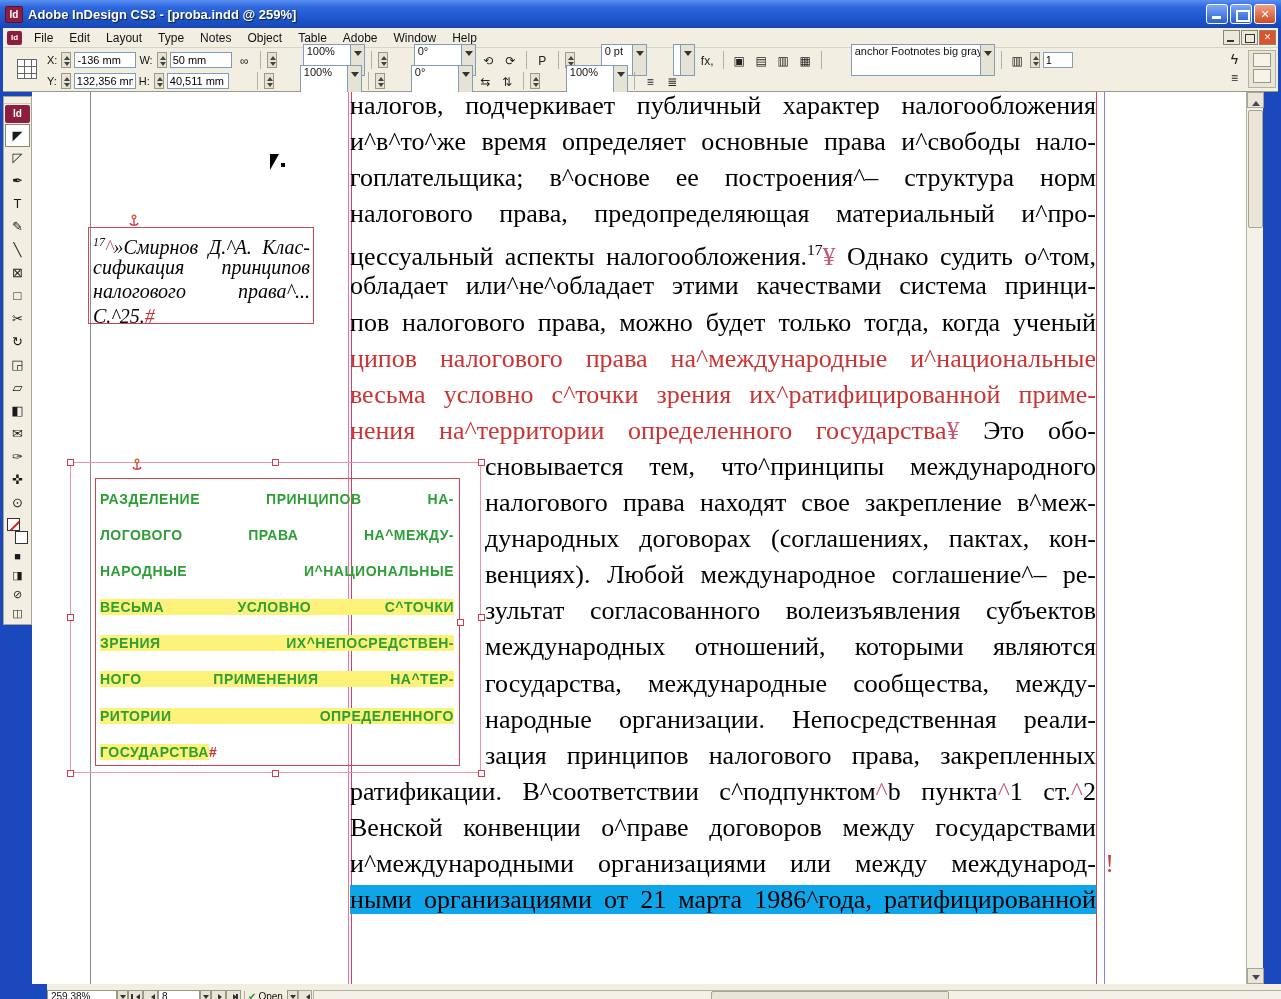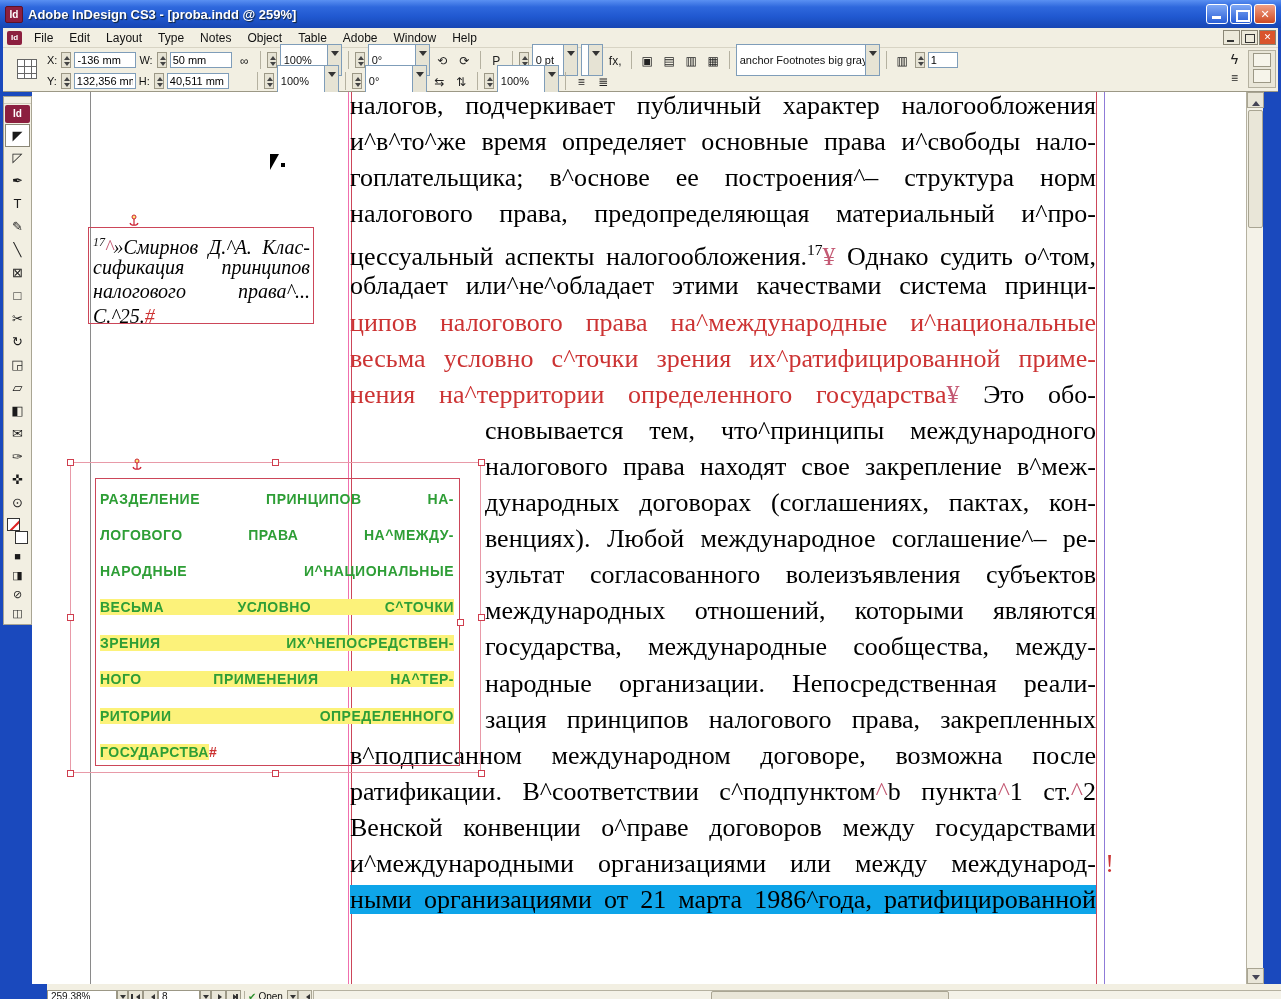--- a/index.html
+++ b/index.html
@@ -43,21 +43,21 @@
   .row1{top:2px;} .row2{top:23px;}
   .cp-lab{font-size:11px;margin-right:1px;}
   .cp-input{height:16px;border:1px solid #7f9db9;background:#fff;font-size:11px;padding:0 2px;
     font-family:"Liberation Sans",sans-serif;}
   .w62{width:62px;} .w46{width:46px;} .w30{width:30px;}
   .spin{width:10px;height:16px;display:flex;flex-direction:column;border:1px solid #9c9886;background:#e6e3d4;}
   .spin i{flex:1;position:relative;} 
   .spin i::after{content:"";position:absolute;left:2px;top:2px;border:3px solid transparent;}
   .spin .up::after{border-bottom:4px solid #444;top:0px;}
   .spin .dn::after{border-top:4px solid #444;}
-  .combo{height:32px;border:1px solid #7f9db9;background:#fff;display:flex;align-items:center;}
+  .combo{height:32px;border:1px solid #7f9db9;background:#fff;display:flex;margin-left:23px;}
   .combo .val{padding:0 3px;white-space:nowrap;}
   .combo .arr{width:14px;align-self:stretch;background:#e6e3d4;border-left:1px solid #7f9db9;position:relative;}
   .combo .arr::after{content:"";position:absolute;left:3px;top:6px;border:4px solid transparent;border-top:5px solid #333;}
   .icon-btn{min-width:19px;height:17px;text-align:center;line-height:16px;font-size:12px;color:#222;
     border:1px solid transparent;}
   .sep{width:1px;height:18px;background:#b5b1a0;margin:0 3px;}
   .black-bar{width:44px;height:9px;background:linear-gradient(180deg,#000,#333);}
   .cp-right{position:absolute;right:34px;top:2px;display:flex;flex-direction:column;gap:2px;align-items:center;}
   .cp-dock{position:absolute;right:2px;top:2px;width:28px;height:38px;border:1px solid #b5b1a0;background:#e9e6d8;
     display:flex;flex-direction:column;align-items:center;gap:2px;padding-top:2px;}
@@ -349,33 +349,33 @@
   <div class="vguide g-colR"></div>
   <div class="vguide g-frameR"></div>
 
   <div class="main-text" id="main-text">
       <div class="tl"><span class="seg-k">налогов, подчеркивает публичный характер налогообложения</span></div>
       <div class="tl"><span class="seg-k">и^в^то^же время определяет основные права и^свободы нало-</span></div>
       <div class="tl"><span class="seg-k">гоплательщика; в^основе ее построения^– структура норм</span></div>
       <div class="tl"><span class="seg-k">налогового права, предопределяющая материальный и^про-</span></div>
       <div class="tl"><span class="seg-k">цессуальный аспекты налогообложения.</span><span class="seg-sup">17</span><span class="seg-m">¥</span><span class="seg-k"> Однако судить о^том,</span></div>
       <div class="tl"><span class="seg-k">обладает или^не^обладает этими качествами система принци-</span></div>
+      <div class="tl"><span class="seg-k">пов налогового права, можно будет только тогда, когда ученый</span></div>
       <div class="tl"><span class="seg-r">ципов налогового права на^международные и^национальные</span></div>
       <div class="tl"><span class="seg-r">весьма условно с^точки зрения их^ратифицированной приме-</span></div>
       <div class="tl"><span class="seg-r">нения на^территории определенного государства</span><span class="seg-m">¥</span><span class="seg-k"> Это обо-</span></div>
       <div class="tl ind"><span class="seg-k">сновывается тем, что^принципы международного</span></div>
       <div class="tl ind"><span class="seg-k">налогового права находят свое закрепление в^меж-</span></div>
       <div class="tl ind"><span class="seg-k">дународных договорах (соглашениях, пактах, кон-</span></div>
       <div class="tl ind"><span class="seg-k">венциях). Любой международное соглашение^– ре-</span></div>
       <div class="tl ind"><span class="seg-k">зультат согласованного волеизъявления субъектов</span></div>
       <div class="tl ind"><span class="seg-k">международных отношений, которыми являются</span></div>
       <div class="tl ind"><span class="seg-k">государства, международные сообщества, между-</span></div>
       <div class="tl ind"><span class="seg-k">народные организации. Непосредственная реали-</span></div>
       <div class="tl ind"><span class="seg-k">зация принципов налогового права, закрепленных</span></div>
-      <div class="tl"><span class="seg-k">в^подписанном международном договоре, возможна после</span></div>
       <div class="tl"><span class="seg-k">ратификации. В^соответствии с^подпунктом</span><span class="seg-m">^</span><span class="seg-k">b пункта</span><span class="seg-m">^</span><span class="seg-k">1 ст.</span><span class="seg-m">^</span><span class="seg-k">2</span></div>
       <div class="tl"><span class="seg-k">Венской конвенции о^праве договоров между государствами</span></div>
       <div class="tl"><span class="seg-k">и^международными организациями или между международ-</span><span class="seg-r over">!</span></div>
       <div class="tl"><span class="seg-kh">ными организациями от 21 марта 1986^года, ратифицированной</span></div>
     </div>
 
   <div class="footnote-frame"></div>
   <div class="fn-text" id="fn-text">
       <div class="fl"><span class="seg-sup">17</span><span class="seg-m">^</span><span class="seg-k">»Смирнов Д.^А. Клас-</span></div>
       <div class="fl"><span class="seg-k">сификация принципов</span></div>

